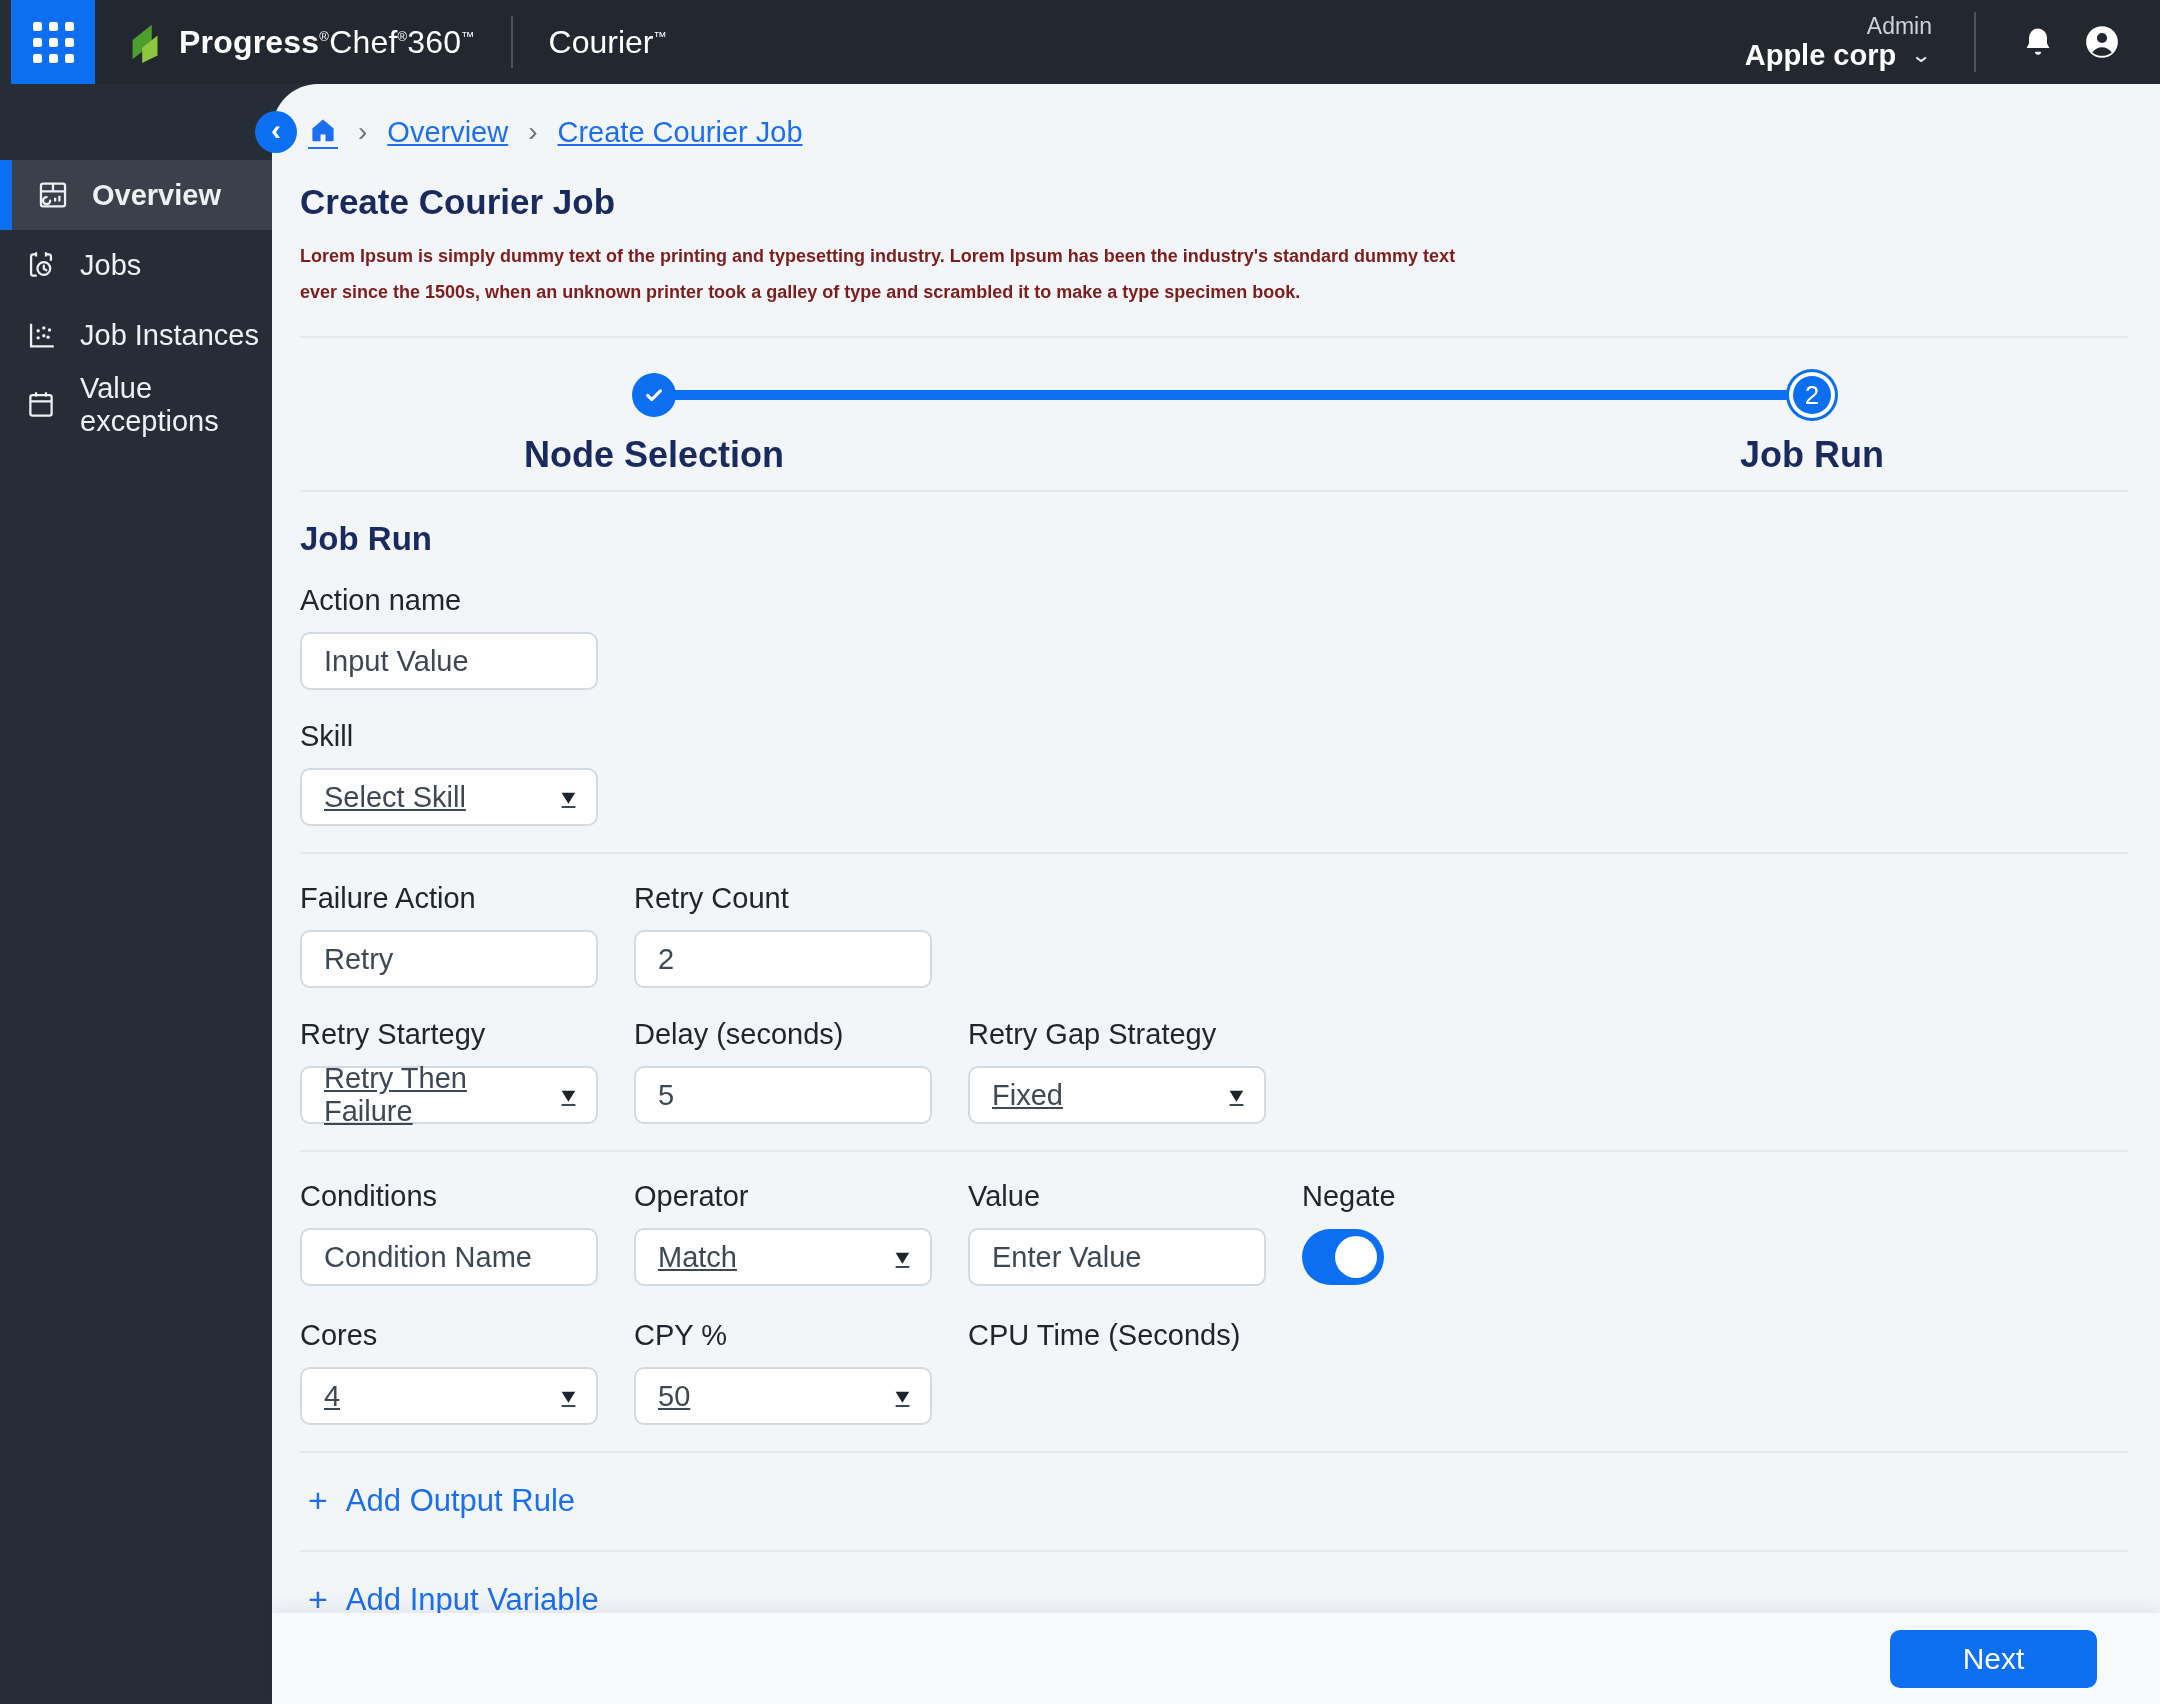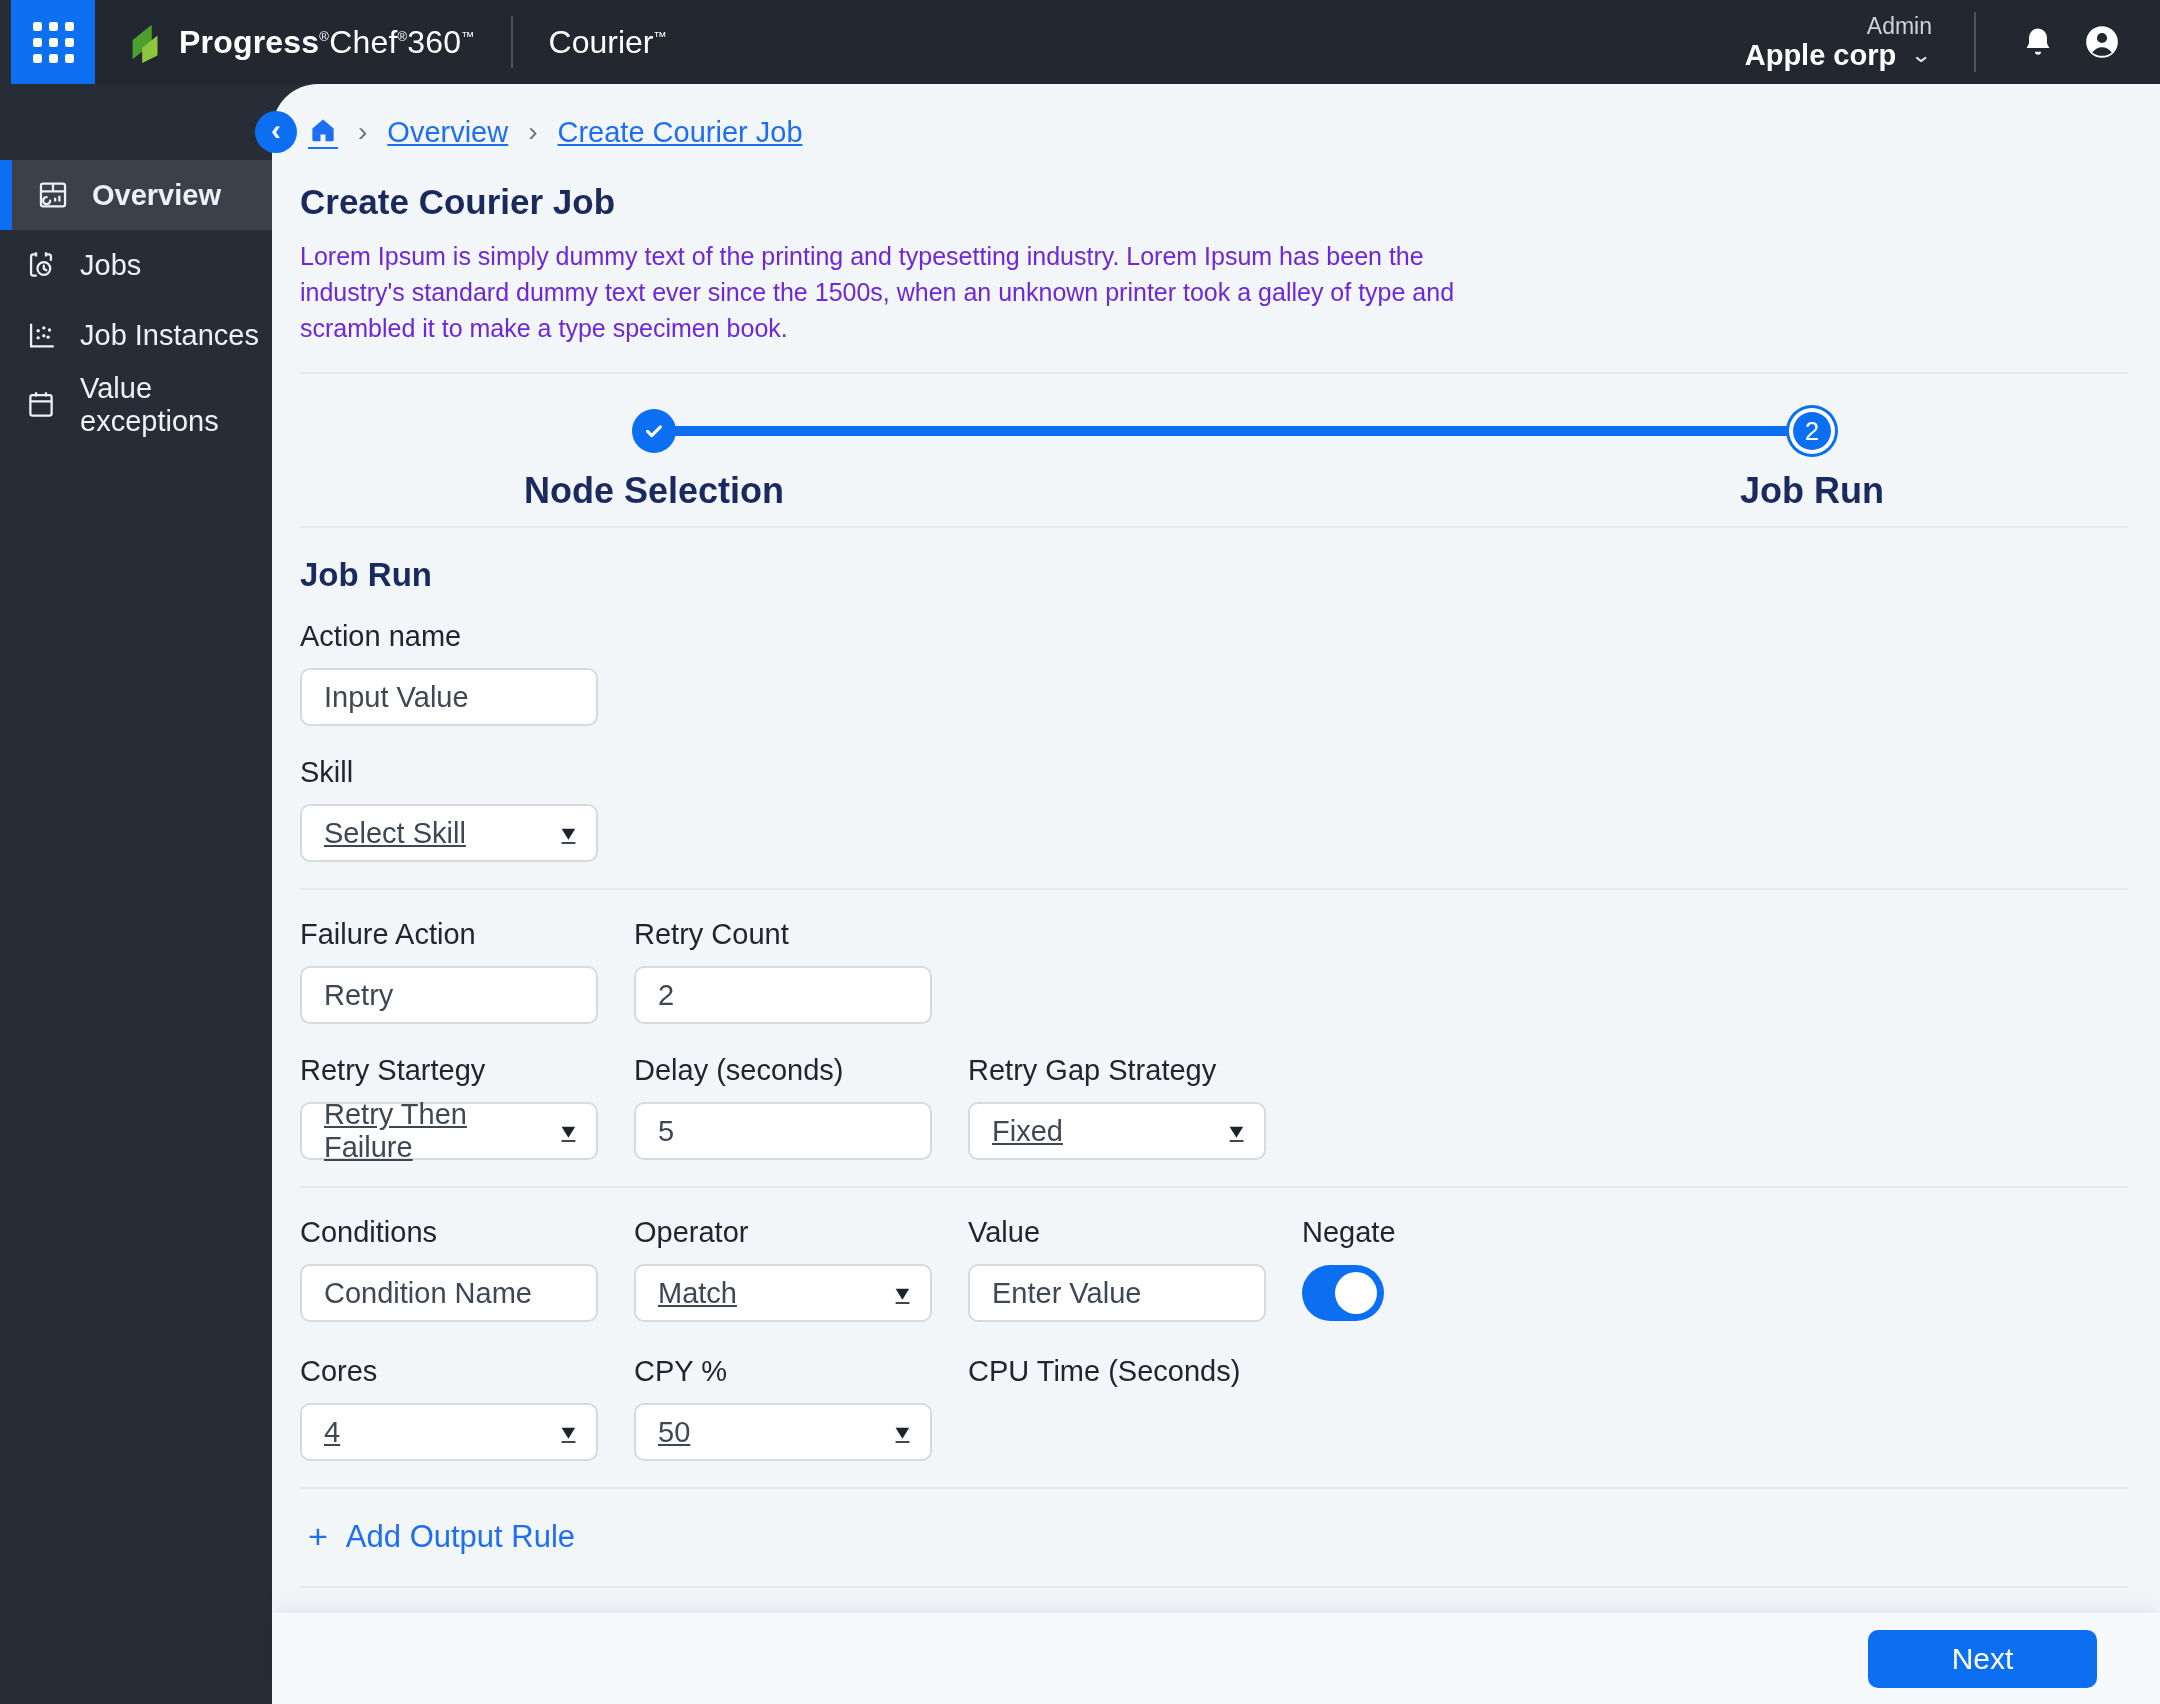--- a/index.html
+++ b/index.html
@@ -51,21 +51,21 @@
                   display:flex; align-items:center; justify-content:center; cursor:pointer; z-index:40;
                   line-height:1; padding-bottom:4px; }
   .content-inner { padding:26px 32px 0 28px; }
 
   .breadcrumb { display:flex; align-items:center; gap:20px; height:44px; margin-left:8px; }
   .crumb-home { display:flex; align-items:flex-end; padding-bottom:2px; border-bottom:2px solid #1d6ff2; cursor:pointer; }
   .crumb-sep { color:#6b737c; font-size:28px; }
   .crumb-link { color:#1d6ff2; font-size:29px; text-decoration:underline; cursor:pointer; }
 
   .page-title { margin-top:28px; font-size:35px; font-weight:700; color:#1b2a5e; }
-  .page-desc { margin-top:16px; font-size:25px; line-height:36px; color:#6d28d9; max-width:1165px; }
+  .page-desc { margin-top:16px; font-size:18px; line-height:36px; color:#7f1d1d; max-width:1165px;font-weight:bold; }
 
   .divider { border:none; border-top:2px solid #e4e9ee; }
   .div-1 { margin-top:26px; }
 
   
   .stepper { position:relative; height:152px; }
   .step-line { position:absolute; left:354px; width:1158px; top:52px; height:10px; background:#0c6ff2; }
   .step-check { position:absolute; left:332px; top:35px; width:44px; height:44px; border-radius:50%;
                 background:#0c6ff2; display:flex; align-items:center; justify-content:center; }
   .step-check svg { width:22px; height:22px; }
@@ -93,21 +93,21 @@
   .toggle .knob { position:absolute; right:7px; top:7px; width:42px; height:42px; border-radius:50%; background:#fff; }
 
   .add-link { display:flex; align-items:center; gap:18px; color:#1d6ff2; font-size:31px; font-weight:500;
               cursor:pointer; margin:14px 0 30px 8px; width:max-content; }
   .add-link .plus { font-size:34px; font-weight:400; }
 
   
   .footer { position:absolute; left:0; right:0; bottom:0; height:91px; background:#f7fafc;
             box-shadow:0 -8px 16px rgba(16,38,68,0.06); display:flex; align-items:center;
             justify-content:flex-end; z-index:25; }
-  .next-btn { width:229px; height:58px; margin-right:63px; background:#0c6ff2; color:#fff; border:none;
+  .next-btn { width:207px; height:58px; margin-right:63px; background:#0c6ff2; color:#fff; border:none;
               border-radius:10px; font-size:30px; font-family:"Liberation Sans",sans-serif; cursor:pointer; }
 </style>
 </head>
 <body>
 
 <div id="app">
 
   <header class="topbar">
     <div class="apps-btn">
       <div class="grid-dots">

